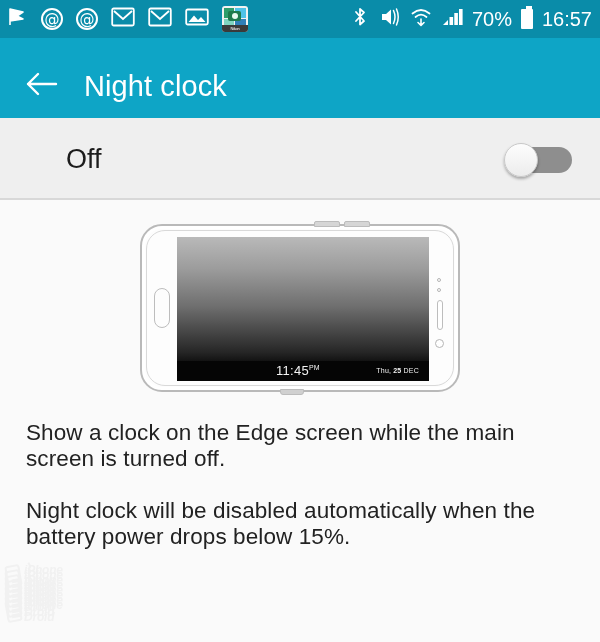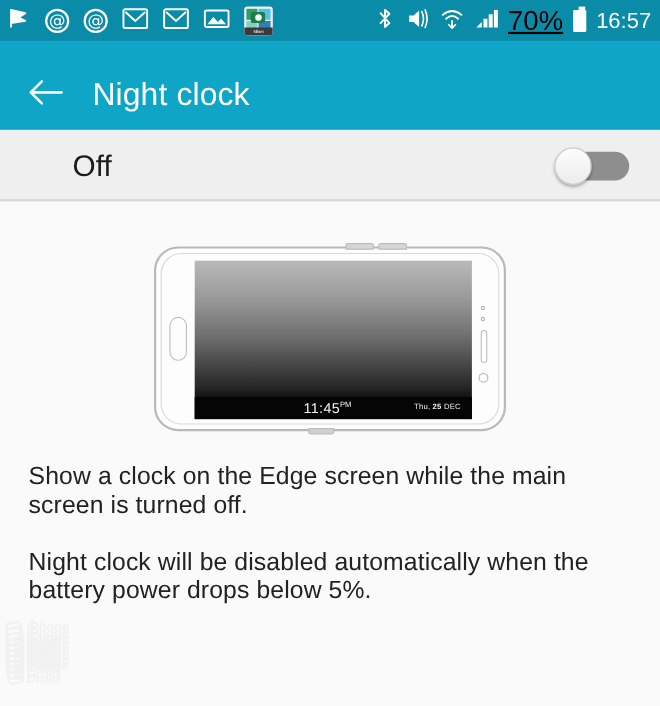--- a/index.html
+++ b/index.html
@@ -42,21 +42,21 @@
   }
   .nk-cam::after {
     content: ""; position: absolute; left: 4px; top: 2px;
     width: 6px; height: 6px; border-radius: 50%; background: #eafaf1;
   }
   .nk-label {
     position: absolute; bottom: 0; left: 0; right: 0; height: 7px;
     background: #3a3a3a; color: #fff; font-size: 4px; line-height: 7px;
     text-align: center; letter-spacing: -0.2px; z-index: 4;
   }
-  .batt-pct { color: #000000; font-size: 25px; letter-spacing: 0px; text-decoration: underline; }
+  .batt-pct { color: #ffffff; font-size: 20px; letter-spacing: 0px; }
   .clock-status { color: #fff; font-size: 20px; letter-spacing: 0px; }
   .batt-icon {
     width: 12px; height: 20px; border: 2px solid #fff; border-radius: 1px;
     position: relative; background: #fff;
   }
   .batt-icon::before {
     content: ""; position: absolute; top: -5px; left: 3px;
     width: 6px; height: 3px; background: #fff;
   }
 
@@ -73,21 +73,21 @@
     cursor: pointer;
   }
   .appbar-title {
     color: #ffffff; font-size: 29px; font-weight: 400;
     margin-left: 14px; letter-spacing: 0.1px;
   }
 
   
   .toggle-row {
     position: absolute; top: 118px; left: 0;
-    width: 600px; height: 65px;
+    width: 600px; height: 82px;
     background: #efefef;
     display: flex; align-items: center; justify-content: space-between;
     padding: 3px 28px 0 66px;
     border-bottom: 2px solid #d8d8d8;
   }
   .toggle-label { font-size: 27px; color: #1c1c1c; }
   .switch {
     position: relative; width: 68px; height: 34px; cursor: pointer;
   }
   .switch .track {
@@ -309,21 +309,21 @@
         <div class="screen-clockbar">
           <span class="clk-time"><span>11:45</span><sup>PM</sup></span>
           <span class="clk-date"><span>Thu, </span><b>25</b><span> DEC</span></span>
         </div>
       </div>
     </div>
   </div>
 
   <div class="body-text">
     <p class="para">Show a clock on the Edge screen while the main screen is turned off.</p>
-    <p class="para">Night clock will be disabled automatically when the battery power drops below 5%.</p>
+    <p class="para">Night clock will be disabled automatically when the battery power drops below 15%.</p>
   </div>
 
   <div class="watermarks">
     <div class="wm">
       <span class="wm-phone"></span>
       <span class="wm-wave"></span>
       <span class="wm-text">
           <span>iPhone</span>
           <span>Droid</span>
         </span>

